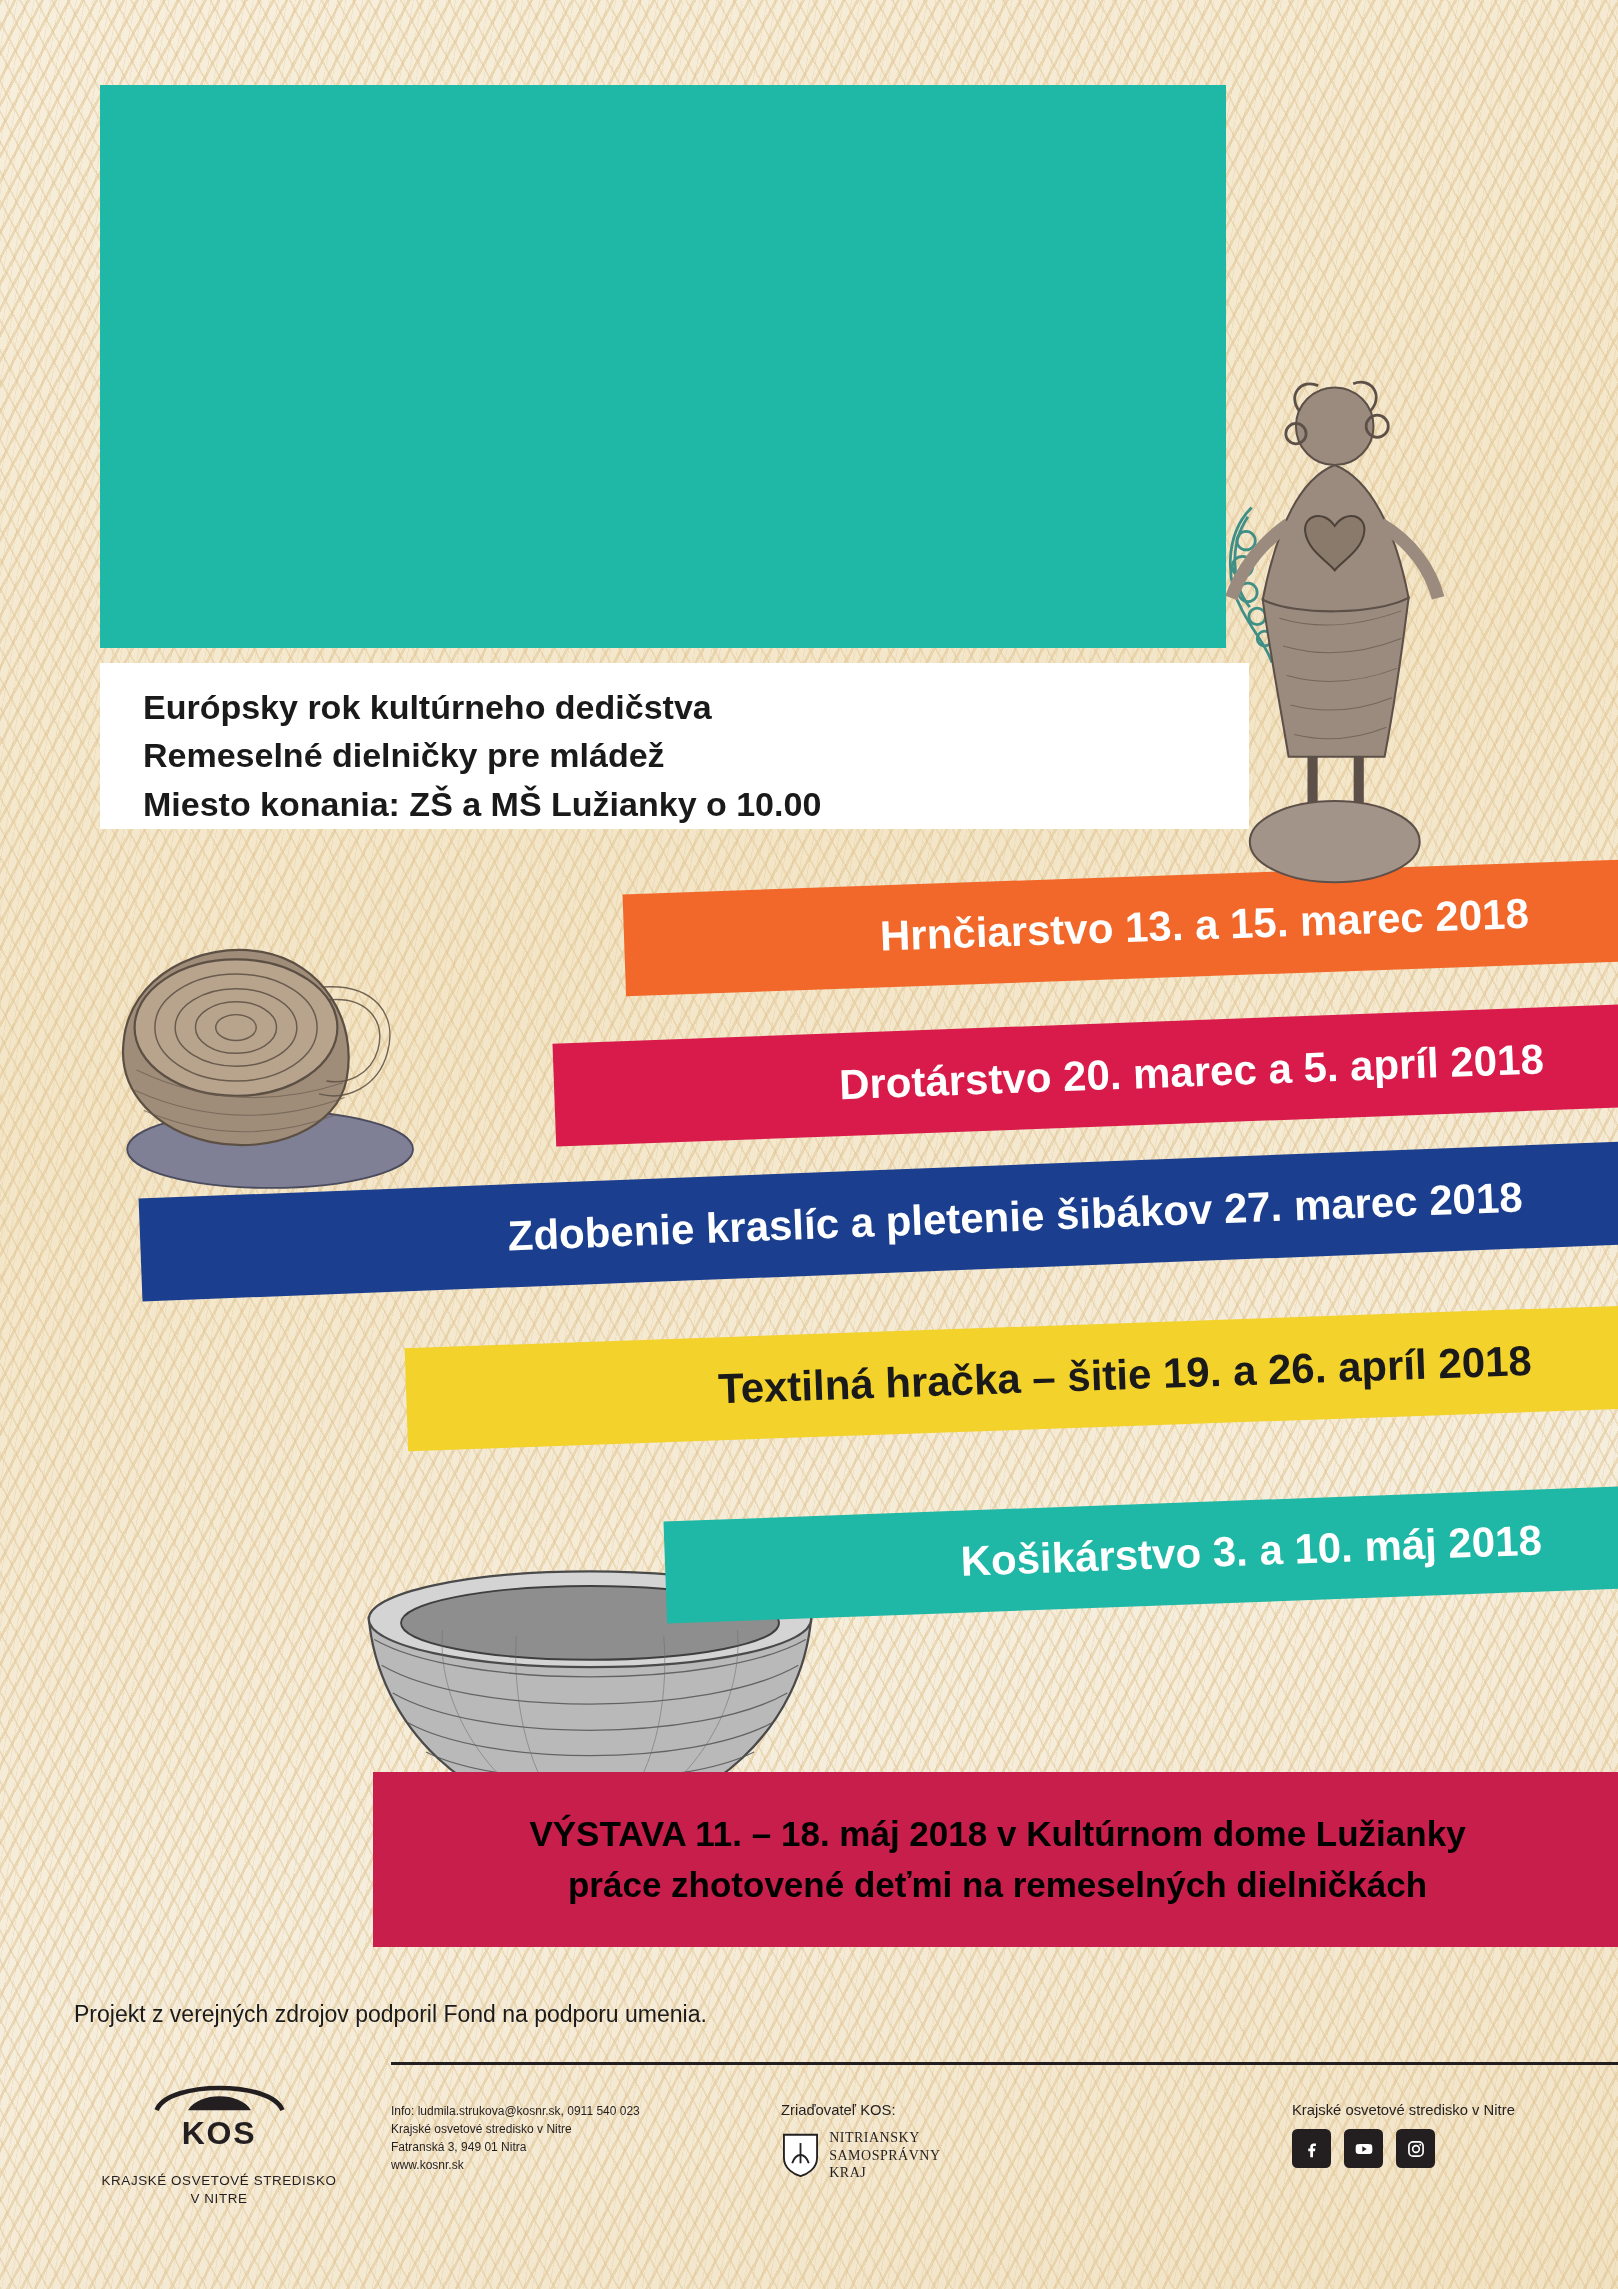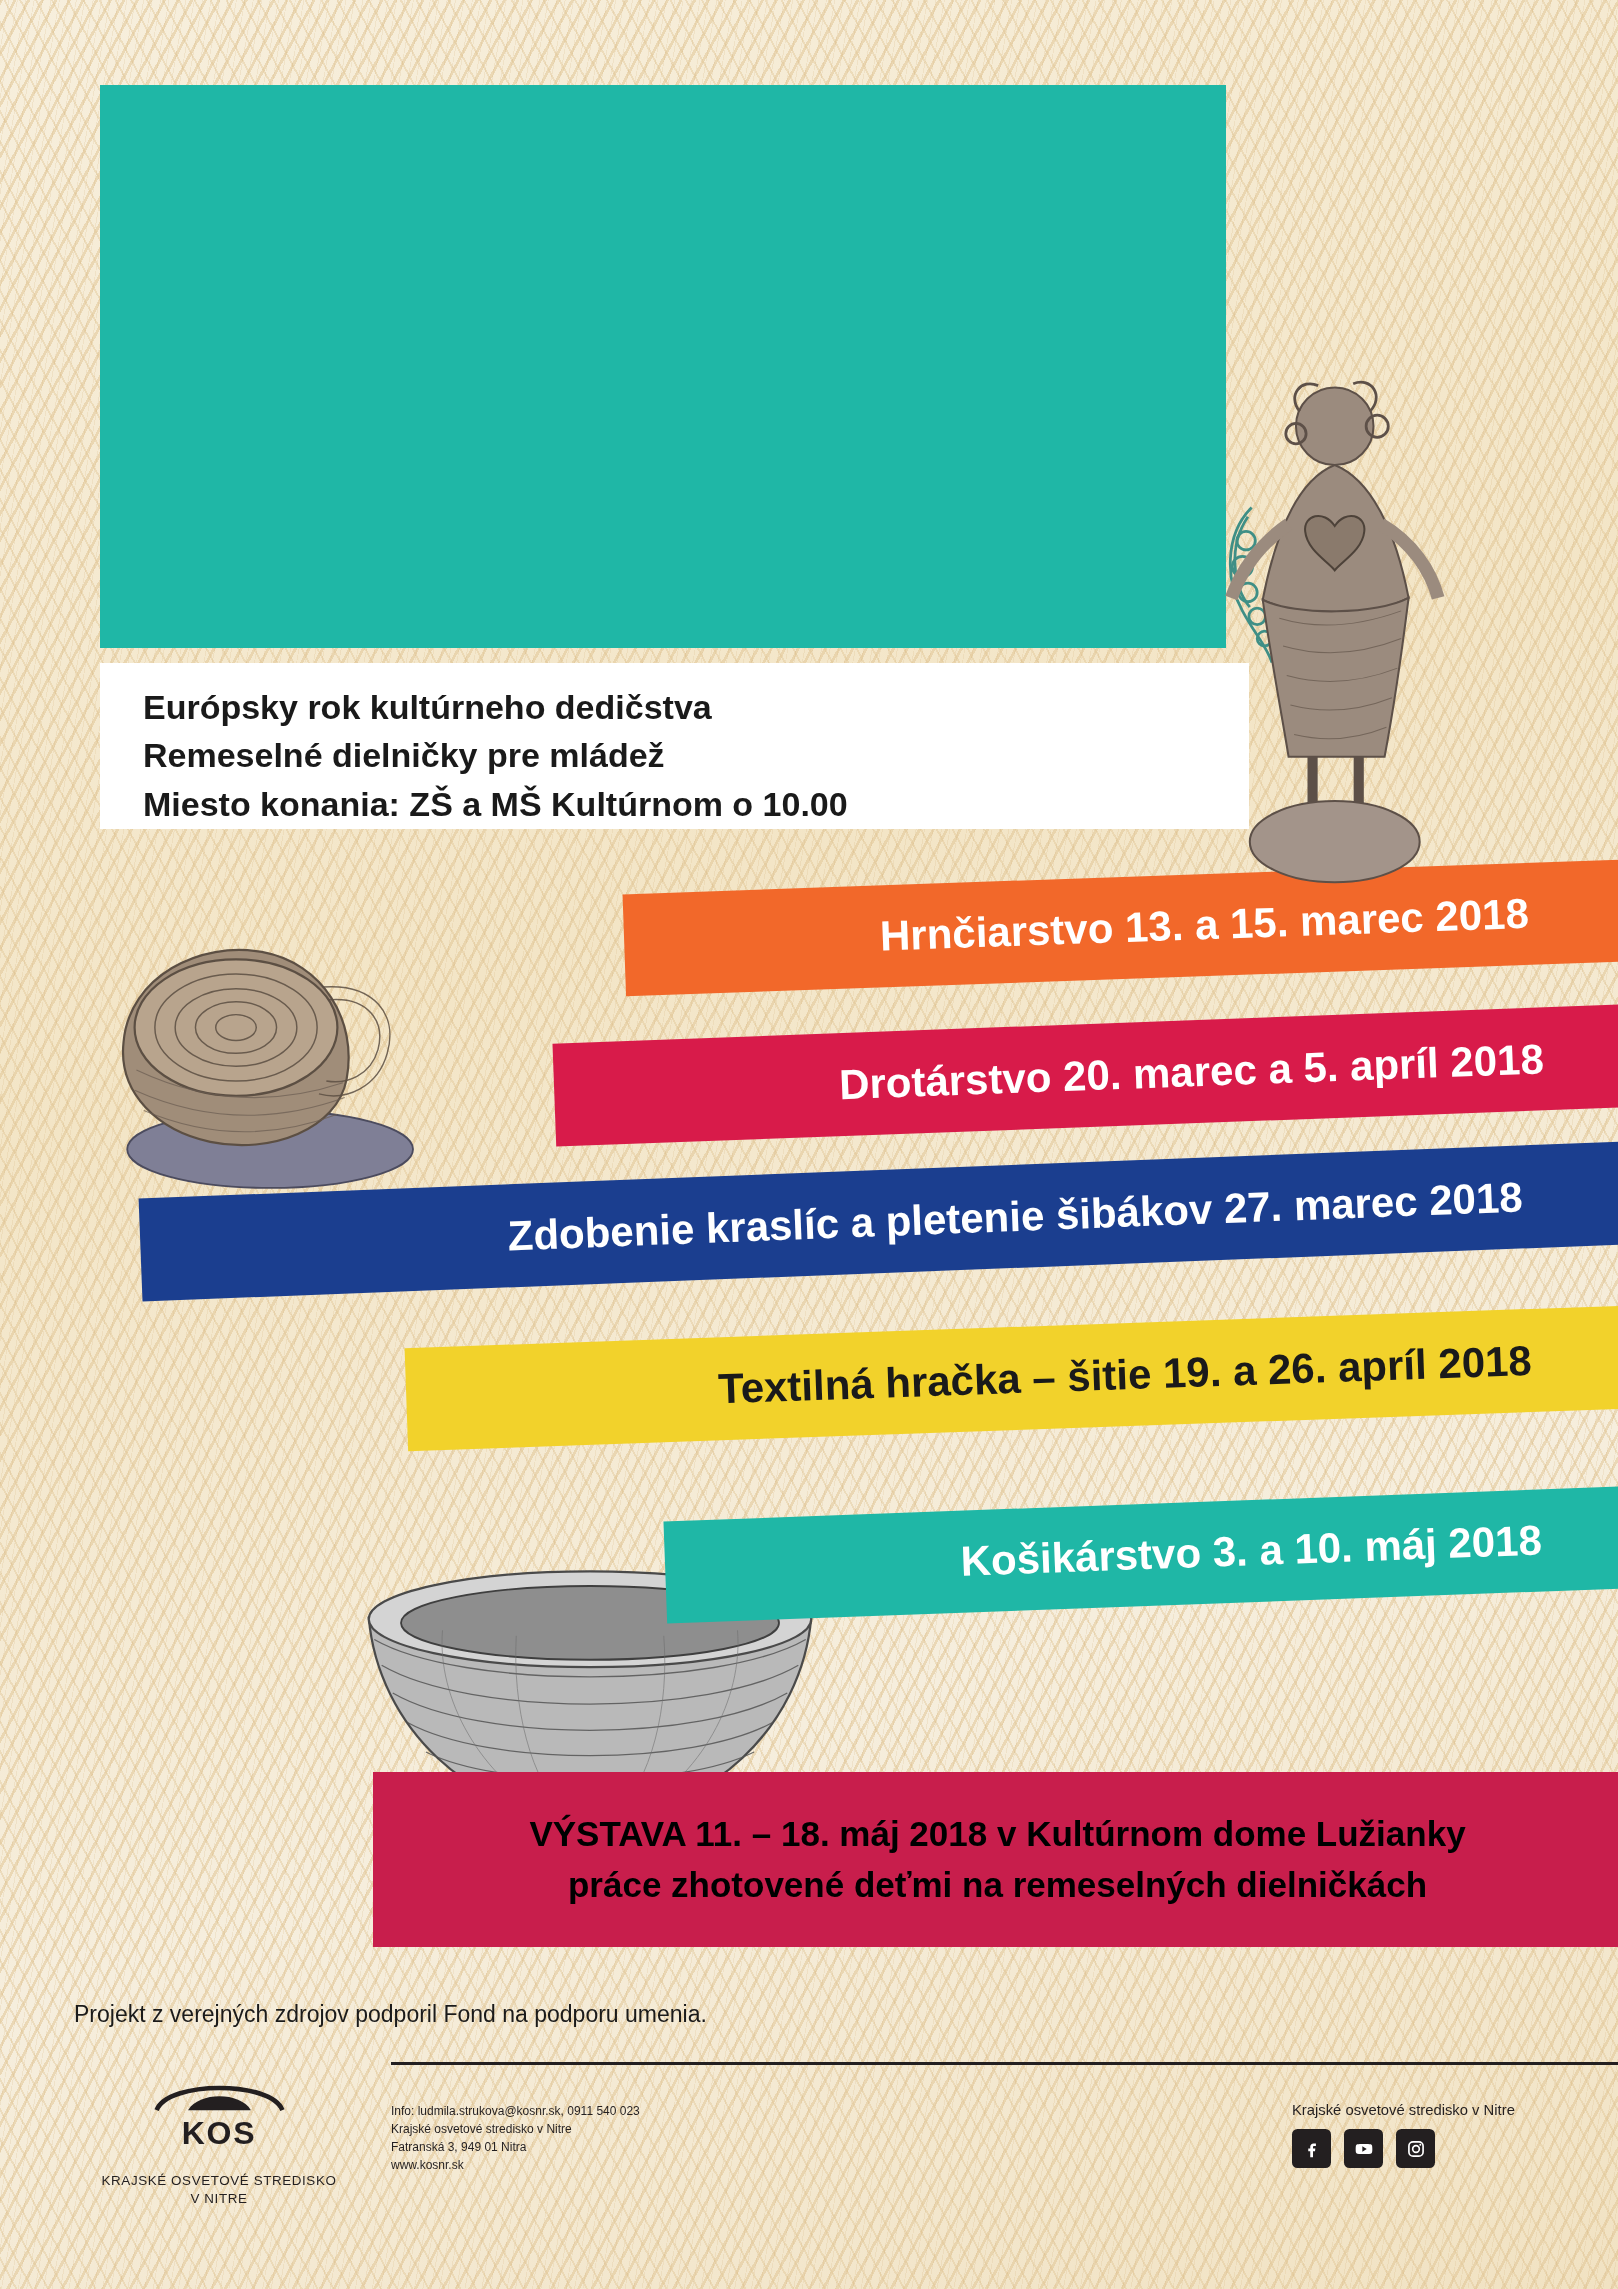--- a/index.html
+++ b/index.html
@@ -330,21 +330,21 @@
       <path d="M104 300 q62 18 128 -8"></path>
       <path d="M108 332 q58 16 120 -8"></path>
       <path d="M112 364 q54 14 110 -8"></path>
       <path d="M116 396 q50 12 100 -8"></path>
     </g>
   </svg>
 
   <div class="subtitle-box"></div>
   <div class="subtitle-text">Európsky rok kultúrneho dedičstva
 Remeselné dielničky pre mládež
-Miesto konania: ZŠ a MŠ Kultúrnom o 10.00</div>
+Miesto konania: ZŠ a MŠ Lužianky o 10.00</div>
 
   <svg class="craft pottery" viewBox="0 0 400 320">
     <ellipse cx="205" cy="266" rx="155" ry="42" fill="#7f7f96" stroke="#4b4b5e" stroke-width="2"></ellipse>
     <g fill="#a08d79" stroke="#5c4f43" stroke-width="2.4">
       <path d="M46 150 C52 78 130 40 196 52 C262 64 300 126 288 190 C278 244 206 272 140 258 C84 246 40 206 46 150 Z"></path>
       <ellipse cx="168" cy="134" rx="110" ry="74" fill="#b8a48d"></ellipse>
     </g>
     <g fill="none" stroke="#5c4f43" stroke-width="1.6" opacity="0.85">
       <ellipse cx="168" cy="134" rx="88" ry="58"></ellipse>
       <ellipse cx="168" cy="134" rx="66" ry="42"></ellipse>
@@ -416,20 +416,33 @@
     <div class="kos-name">KOS</div>
     <div class="kos-sub">KRAJSKÉ OSVETOVÉ STREDISKO
 V NITRE</div>
   </div>
 
   <div class="footer-contact">Info: ludmila.strukova@kosnr.sk, 0911 540 023
 Krajské osvetové stredisko v Nitre
 Fatranská 3, 949 01 Nitra
 www.kosnr.sk</div>
 
+  <div class="footer-col col-zriadovatel">
+    <div class="col-title">Zriaďovateľ KOS:</div>
+    <div class="nsk-logo">
+      <svg class="nsk-shield" viewBox="0 0 42 50">
+        <path d="M3 3 H39 V28 C39 40 28 46 21 48 C14 46 3 40 3 28 Z" fill="#ffffff" stroke="#231f20" stroke-width="2"></path>
+        <path d="M12 34 C16 22 26 22 30 34" fill="none" stroke="#231f20" stroke-width="2"></path>
+        <path d="M21 12 L21 34" stroke="#231f20" stroke-width="2"></path>
+      </svg>
+      <div class="nsk-text">NITRIANSKY
+SAMOSPRÁVNY
+KRAJ</div>
+    </div>
+  </div>
 
 
   <div class="footer-col col-social">
     <div class="col-title">Krajské osvetové stredisko v Nitre</div>
     <div class="social-icons">
       <a class="social-icon">
         <svg width="20" height="20" viewBox="0 0 24 24" fill="#ffffff">
             <path d="M14.5 8.5h2.2V5.4h-2.7c-2.6 0-4.1 1.5-4.1 4v2.1H7.5v3.1h2.4V22h3.3v-7.4h2.4l.4-3.1h-2.8V9.9c0-1 .4-1.4 1.3-1.4z"></path>
           </svg>
       </a>

